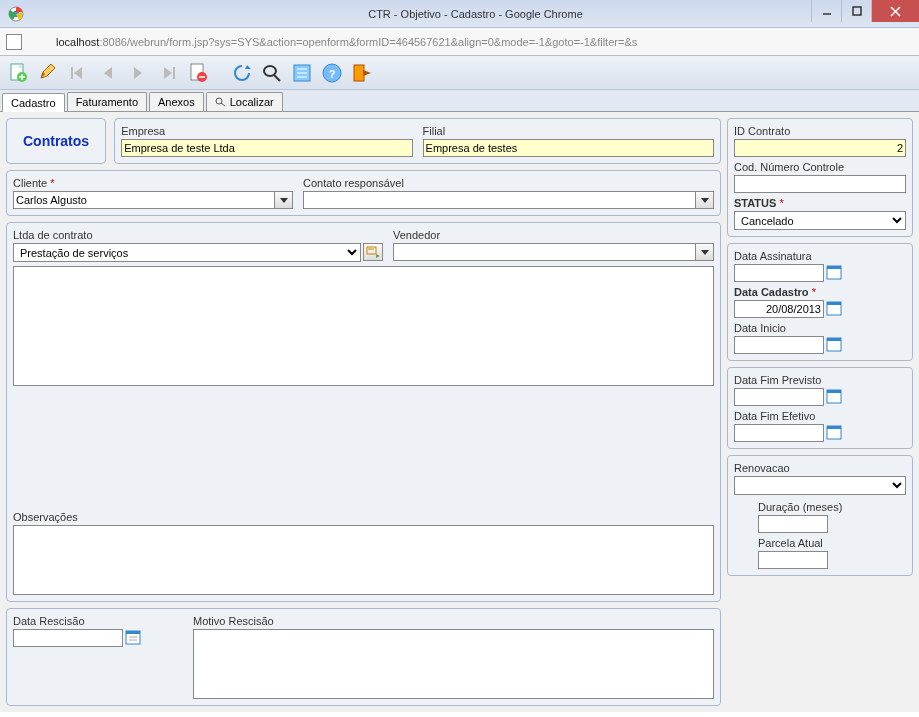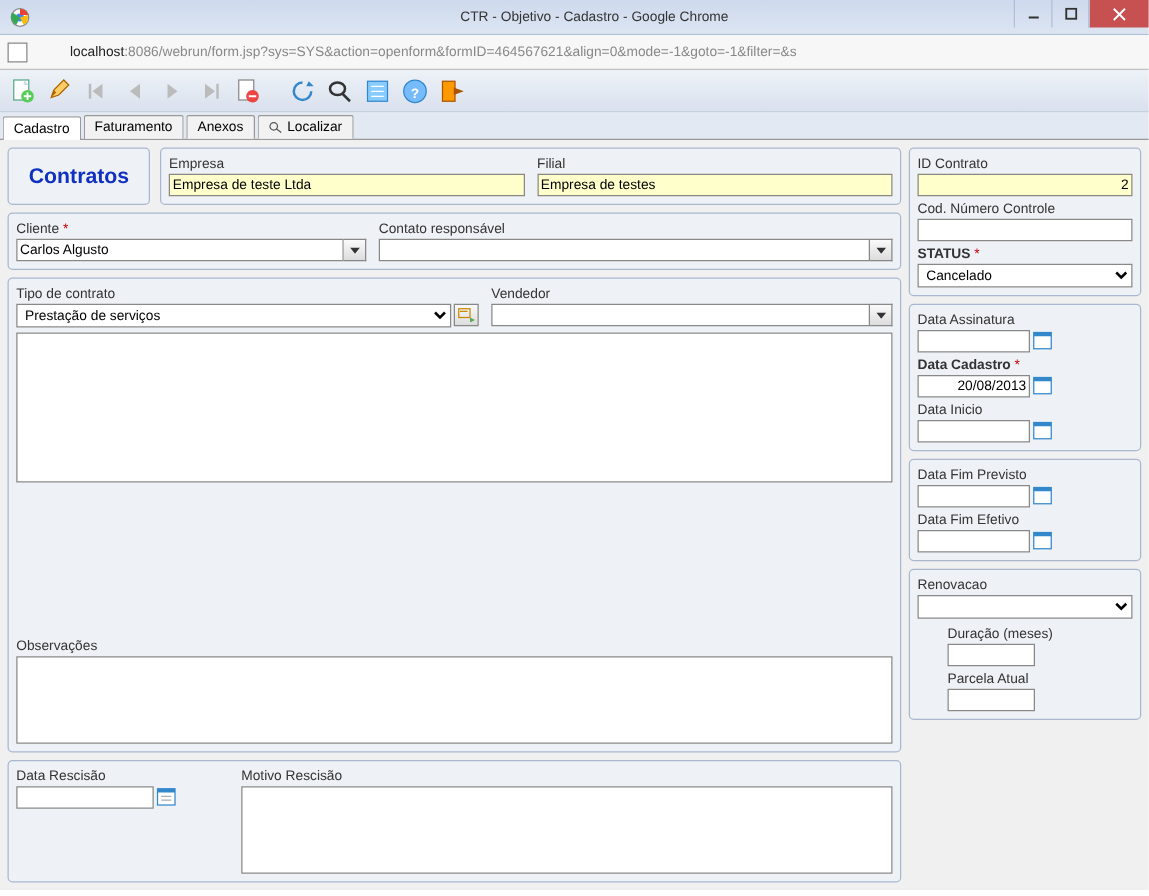--- a/index.html
+++ b/index.html
@@ -28,21 +28,21 @@
 .tab .find-icon { width: 12px; height: 10px; }
 
 .content { display: flex; padding: 6px; gap: 6px; background: #f0f0f0; height: 600px; }
 .leftcol { flex: 1; display: flex; flex-direction: column; gap: 6px; }
 .rightcol { width: 186px; display: flex; flex-direction: column; gap: 6px; }
 
 .panel { border: 1px solid #a9b8cf; border-radius: 4px; background: #eef1f6; padding: 6px; }
 .row { display: flex; gap: 10px; }
 .headerrow { display: flex; gap: 8px; }
 .titlebox { border: 1px solid #a9b8cf; border-radius: 4px; background: #eef1f6; padding: 8px 16px; display: flex; align-items: center; }
-.titlebox .bigtitle { color: #1030c0; font-weight: bold; font-size: 17px; }
+.titlebox .bigtitle { color: #1030c0; font-weight: bold; font-size: 14px; }
 
 .field { display: flex; flex-direction: column; gap: 2px; }
 .field label { color: #333; }
 .req { color: #c00; }
 input[type=text], select, textarea { border: 1px solid #888; background: #fff; padding: 1px 2px; font-size: 11px; font-family: inherit; }
 .yellow { background: #ffffcc !important; }
 select { height: 19px; }
 input[type=text] { height: 18px; }
 textarea { resize: none; }
 
@@ -238,21 +238,21 @@
                 </svg>
               </div>
           </div>
         </div>
       </div>
     </div>
 
     <div class="panel" style="flex:1; display:flex; flex-direction:column; gap:4px;">
       <div class="row">
         <div class="field" style="flex:0 0 370px;">
-          <label>Tipo de contrato</label>
+          <label>Ltda de contrato</label>
           <div style="display:flex;">
             <select style="flex:1;"><option>Prestação de serviços</option></select>
             <div class="mini-icon">
                 <svg width="14" height="12">
                   <rect x="1" y="1" width="9" height="7" fill="none" stroke="#c80"></rect>
                   <line x1="2" y1="3" x2="8" y2="3" stroke="#c80"></line>
                   <polygon points="10,8 14,10 10,12" fill="#5a5"></polygon>
                 </svg>
               </div>
           </div>

